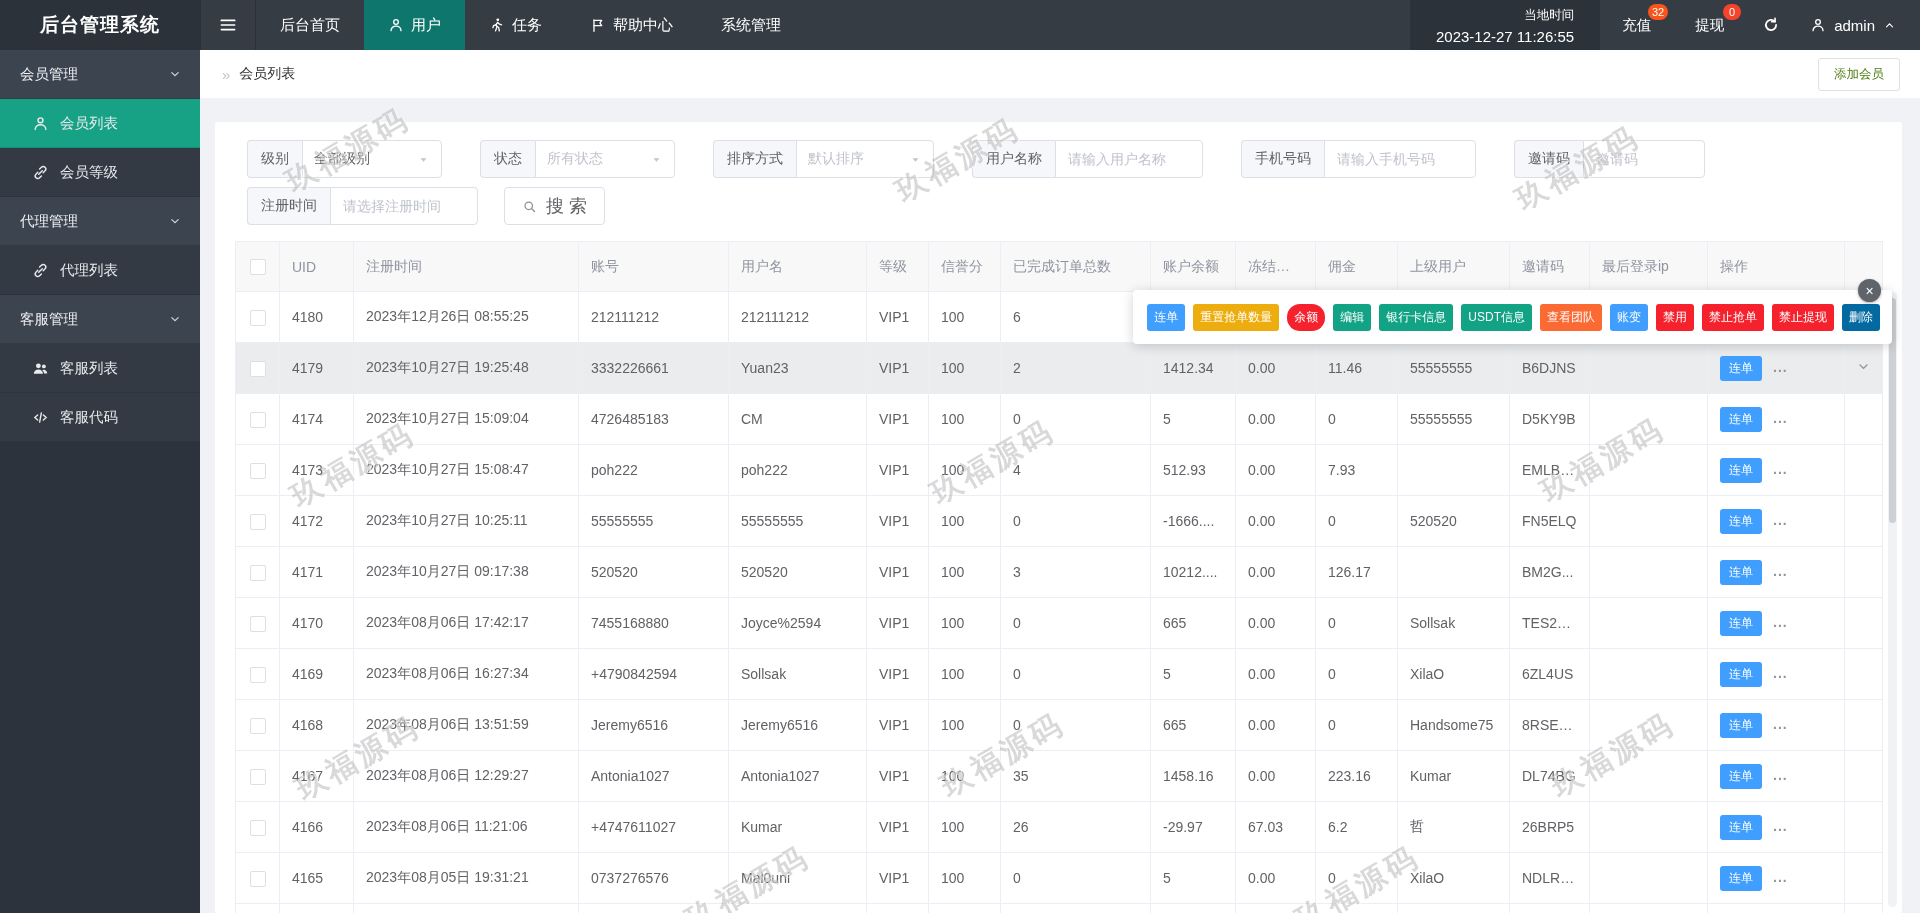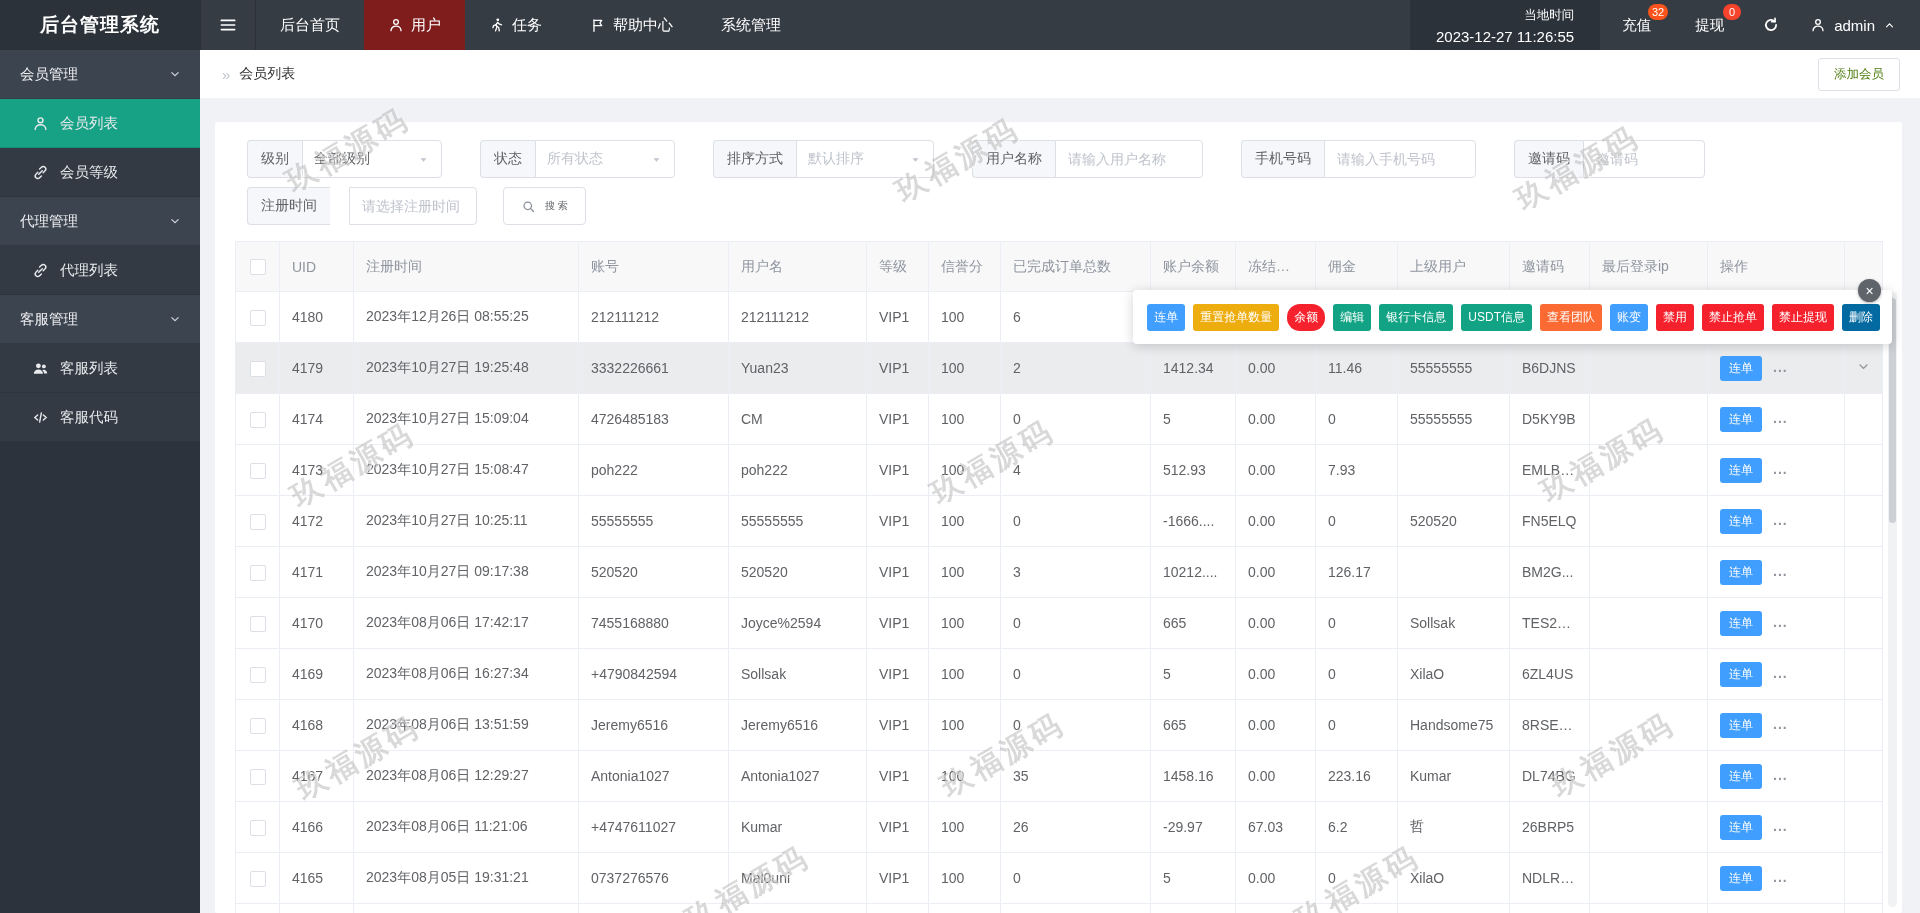--- a/index.html
+++ b/index.html
@@ -6,21 +6,21 @@
   html,body { width:1920px; height:913px; overflow:hidden; }
   body { font-family:"Liberation Sans","DejaVu Sans",sans-serif; background:#f0f2f5; position:relative; color:#606266; }
 
   
   .topbar { height:50px; background:#363c44; display:flex; align-items:stretch; color:#fff; position:relative; z-index:10; }
   .brand { width:200px; background:#2c323a; display:flex; align-items:center; justify-content:center; font-size:19px; font-weight:700; letter-spacing:1px; flex-shrink:0; }
   .nav { display:flex; align-items:stretch; }
   .hamburger { width:56px; display:flex; align-items:center; justify-content:center; cursor:pointer; border-left:1px solid rgba(0,0,0,.18); border-right:1px solid rgba(0,0,0,.18); }
   .hamburger .icn { width:20px; height:20px; }
   .nav-item { display:flex; align-items:center; gap:7px; padding:0 24px; font-size:15px; cursor:pointer; white-space:nowrap; }
-  .nav-item.active { background:#7f1d1d; }
+  .nav-item.active { background:#0f766e; }
   .nav-item .icn { width:16px; height:16px; }
   .topbar-right { margin-left:auto; display:flex; align-items:stretch; }
   .time-block { background:#2c323a; padding:6px 26px 0; text-align:right; line-height:1.55; }
   .time-label { font-size:12.5px; }
   .time-value { font-size:15px; }
   .top-action { position:relative; display:flex; align-items:center; padding:0 22px; font-size:14.5px; cursor:pointer; }
   .badge { position:absolute; top:4px; right:5px; background:#fa541c; color:#fff; font-size:11px; min-width:18px; height:16px; line-height:16px; border-radius:8px; text-align:center; padding:0 4px; }
   .refresh-btn { display:flex; align-items:center; padding:0 16px; cursor:pointer; }
   .refresh-btn .icn { width:18px; height:18px; }
   .admin-menu { display:flex; align-items:center; gap:8px; padding:0 24px 0 14px; font-size:15px; cursor:pointer; }
@@ -47,21 +47,21 @@
   
   .filter-row { display:flex; gap:26px; margin-bottom:9px; }
   .input-group { display:flex; align-items:stretch; height:38px;padding-left:12px; }
   .ig-label { display:flex; align-items:center; padding:0 13px; background:#f5f7fa; border:1px solid #dcdfe6; border-right:none; border-radius:4px 0 0 4px; color:#606266; font-size:14px; white-space:nowrap; }
   .ig-field { display:flex; align-items:center; justify-content:space-between; border:1px solid #dcdfe6; border-radius:0 4px 4px 0; padding:0 11px; background:#fff; cursor:pointer; }
   .ig-field .value { font-size:14px; color:#606266; white-space:nowrap; }
   .ig-field .value.placeholder { color:#bfc3cc; }
   .ig-field .caret { width:13px; height:13px; color:#c0c4cc; margin-left:8px; }
   .ig-input { border:1px solid #dcdfe6; border-radius:0 4px 4px 0; padding:0 12px; font-size:14px; color:#606266; outline:none; font-family:inherit; }
   .ig-input::placeholder { color:#bfc3cc; }
-  .search-btn { display:flex; align-items:center; gap:9px; border:1px solid #dcdfe6; background:#fff; border-radius:4px; padding:0 17px; font-size:10px; color:#606266; cursor:pointer; height:38px; font-family:inherit; }
+  .search-btn { display:flex; align-items:center; gap:9px; border:1px solid #dcdfe6; background:#fff; border-radius:4px; padding:0 17px; font-size:18px; color:#606266; cursor:pointer; height:38px; font-family:inherit; }
   .search-btn .icn { width:15px; height:15px; color:#8a8f99; }
 
   
   .table-wrap { margin-top:16px; }
   table { border-collapse:collapse; table-layout:fixed; width:1647px; }
   th, td { border:1px solid #ebeef5; font-weight:400; text-align:left; padding:0 12px; font-size:14px; color:#606266; height:50px; overflow:hidden; white-space:nowrap; text-overflow:ellipsis; }
   thead th { background:#f8f8f9; color:#8f949e; }
   tbody tr { height:51px; background:#fff; }
   tbody td { height:51px; }
   tr.highlight td { background:#ebecee; }
@@ -309,21 +309,21 @@
               <input class="ig-input" style="width: 152px;" placeholder="请输入手机号码">
             </div>
             <div class="input-group">
               <span class="ig-label">邀请码</span>
               <input class="ig-input" style="width: 122px;" placeholder="邀请码">
             </div>
           </div>
           <div class="filter-row">
             <div class="input-group">
               <span class="ig-label">注册时间</span>
-              <input class="ig-input" style="width: 128px; margin-left: 19px;" placeholder="请选择注册时间">
+              <input class="ig-input" style="width: 148px;" placeholder="请选择注册时间">
             </div>
             <button class="search-btn">
               <span class="icn">
                   <svg viewBox="0 0 24 24" fill="none" stroke="currentColor" stroke-width="2" stroke-linecap="round">
                     <circle cx="10.8" cy="10.8" r="6"></circle>
                     <path d="M15.3 15.3L20 20"></path>
                   </svg>
                 </span>
               <span>搜 索</span>
             </button>

